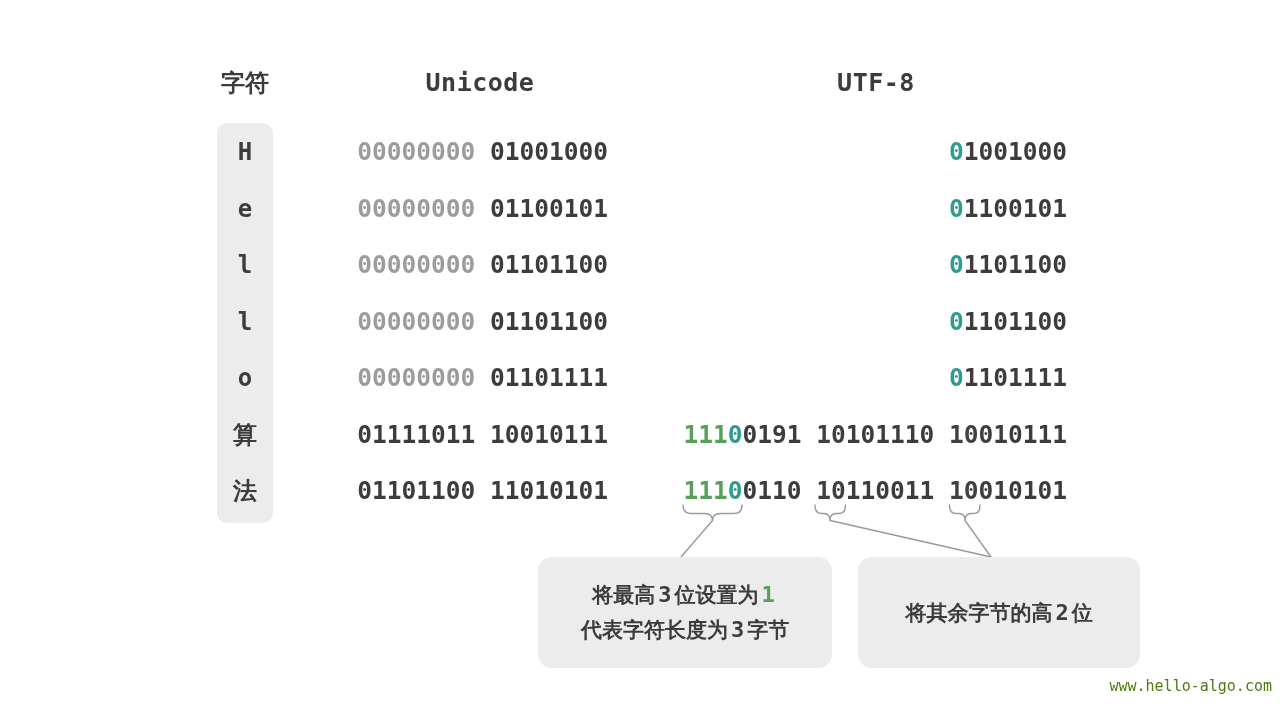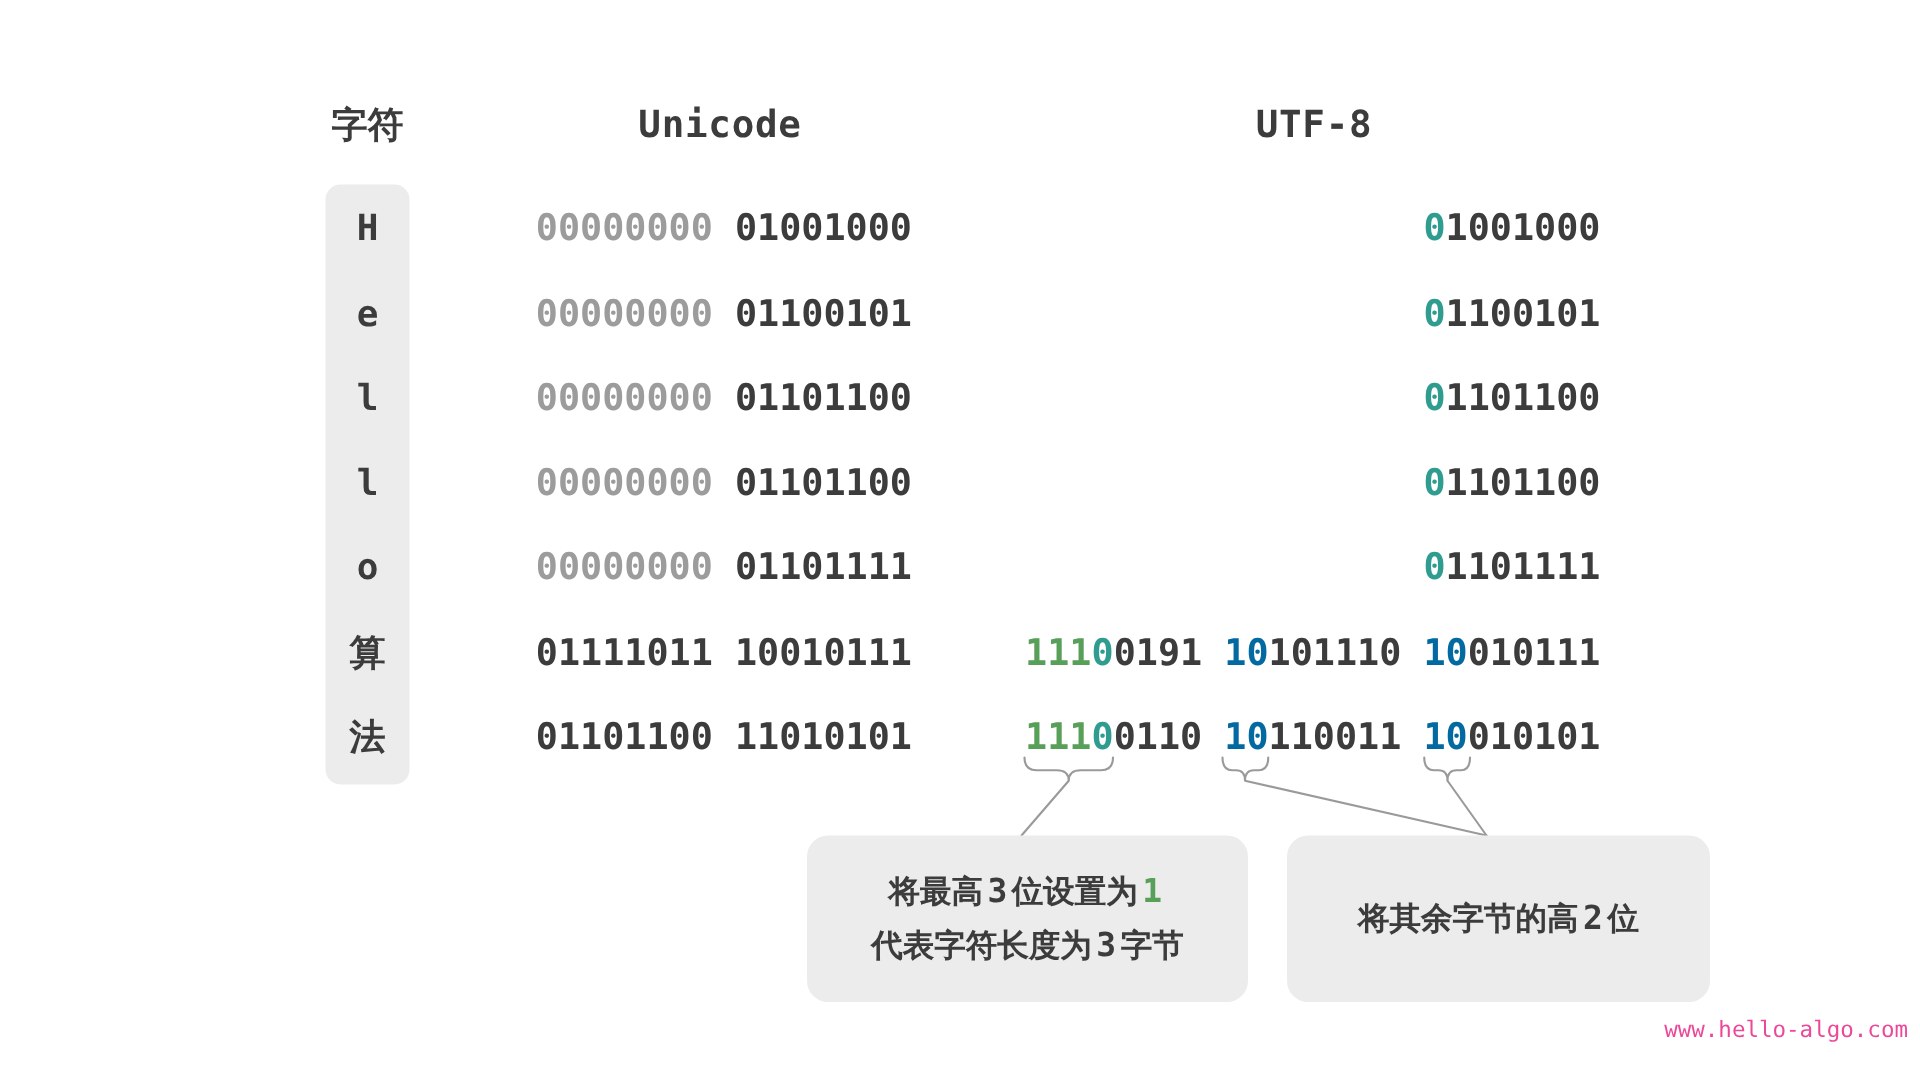--- a/index.html
+++ b/index.html
@@ -52,21 +52,21 @@
     white-space: pre;
     text-align: right;
   }
   .cell-unicode { right: 672px; }
   .cell-utf8 { right: 213px; }
 
   .dark { color: #3c3c3c; }
   .gray { color: #9c9c9c; }
   .teal { color: #2e9c8e; }
   .green { color: #58a05a; }
-  .blue { color: #0369a1; }
+  .blue { color: #404040; }
 
   
   .overlay { position: absolute; left: 0; top: 0; pointer-events: none; }
 
   
   .callout {
     position: absolute;
     top: 557px;
     height: 111px;
     background: #ececec;
@@ -89,21 +89,21 @@
     font-size: 22px;
     margin: 0 3px;
   }
 
   
   .watermark {
     position: absolute;
     right: 40px; top: 677px;
     font-family: "DejaVu Sans Mono", monospace;
     font-size: 15px;
-    color: #ec4899;
+    color: #4d7c0f;
   }
 </style>
 </head>
 <body>
 
 <div class="canvas">
 
   <div class="hdr hdr-char">字符</div>
   <div class="hdr hdr-mono hdr-unicode">Unicode</div>
   <div class="hdr hdr-mono hdr-utf8">UTF-8</div>

